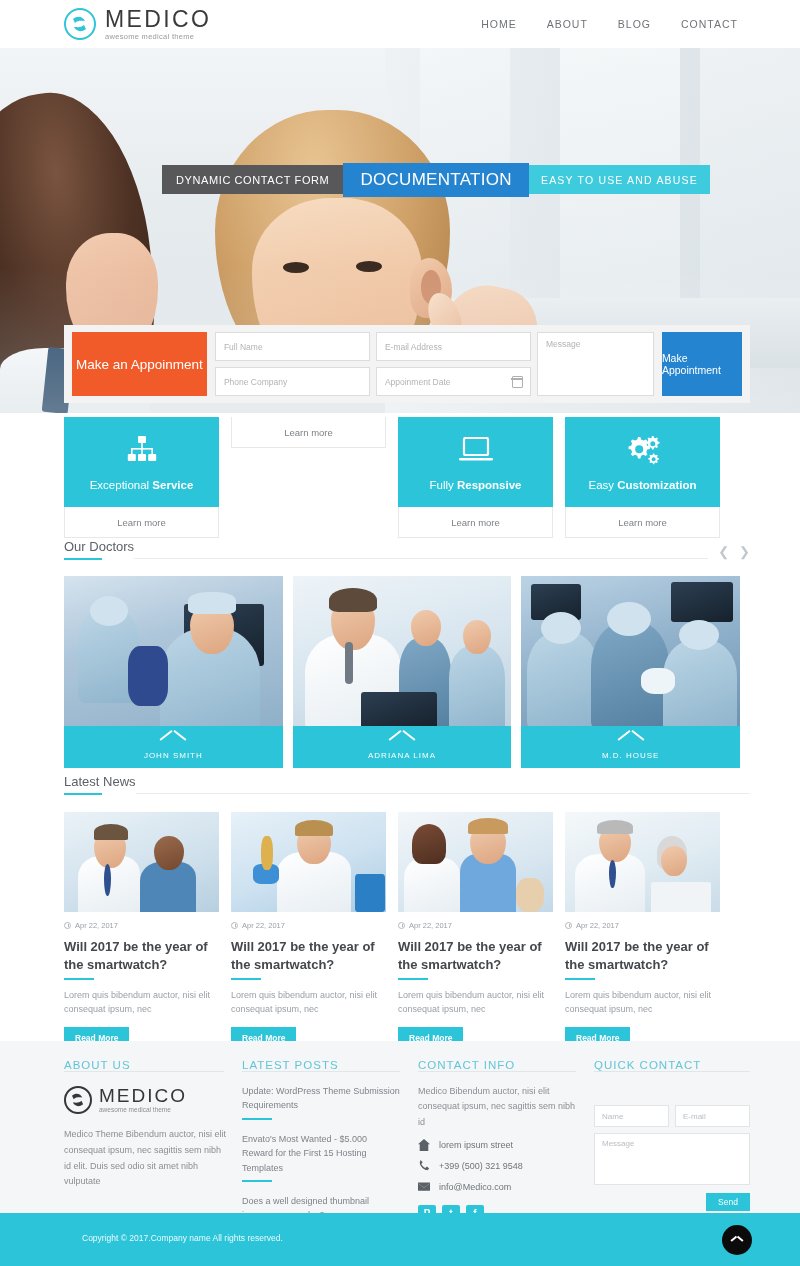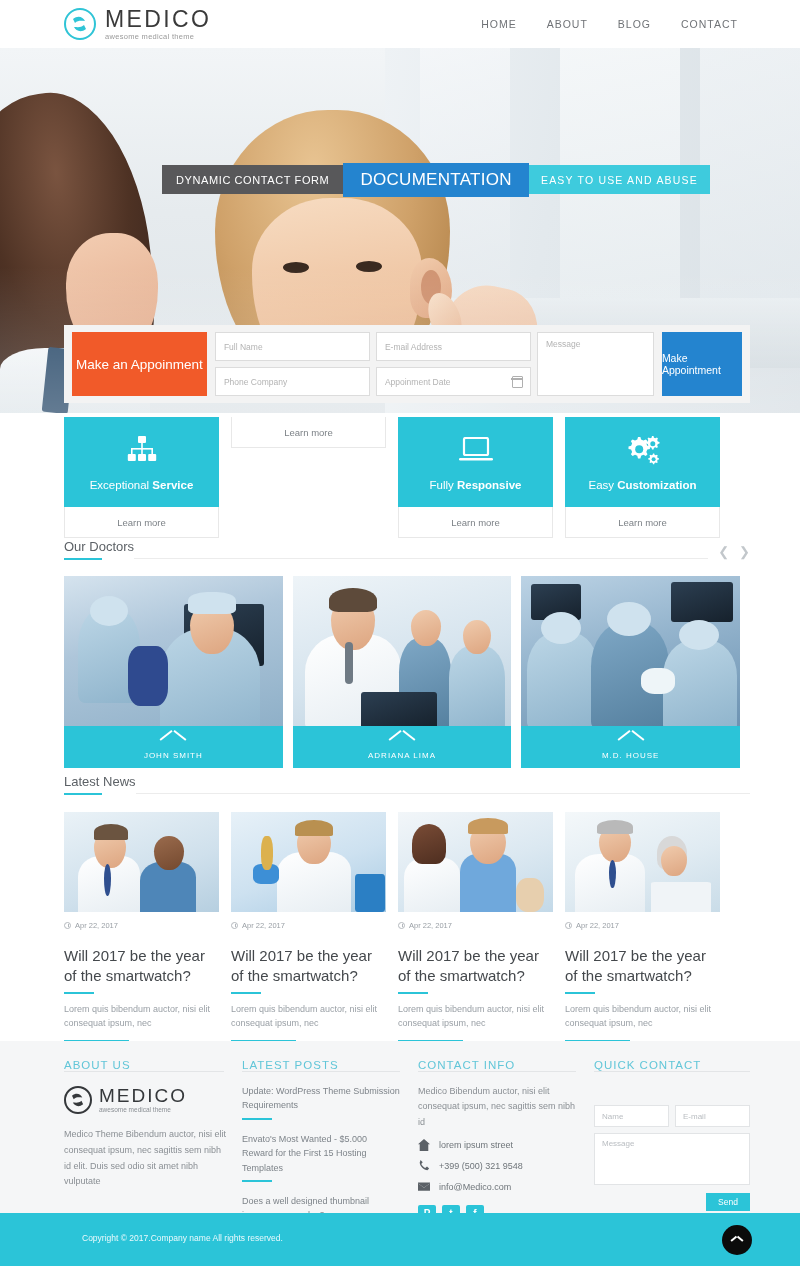--- a/index.html
+++ b/index.html
@@ -184,21 +184,21 @@
   .ncard{ width:155px; }
   .nimg{ height:100px; position:relative; overflow:hidden; background:#e8eef3; }
   .n1{background:linear-gradient(160deg,#eaf2f7 0%,#cfe0ec 60%,#b6cfe0 100%);}
   .n2{background:linear-gradient(160deg,#e7f1f8 0%,#cde1f0 55%,#a9cbe3 100%);}
   .n3{background:linear-gradient(160deg,#f2f6f9 0%,#dbe8f1 55%,#c3d9e8 100%);}
   .n4{background:linear-gradient(160deg,#f4f8fa 0%,#e0ebf2 55%,#c9dce8 100%);}
   .nmeta{ font-size:7.5px; color:#9aa0a6; margin-top:9px; display:flex; align-items:center; gap:4px;}
   .clock{ width:7px;height:7px;border:1px solid #b3b8bd;border-radius:50%; position:relative;}
   .clock::after{content:"";position:absolute;left:2.5px;top:1.4px;width:1px;height:2.6px;background:#b3b8bd;}
   .ntitle{
-    font-size:15px; font-weight:400; color:#44484c; line-height:1.35; margin-top:16px;
+    font-size:13px; font-weight:700; color:#44484c; line-height:1.35; margin-top:8px;
     padding-bottom:7px; position:relative;
   }
   .ntitle::after{ content:""; position:absolute; left:0; bottom:0; width:30px; height:2px; background:#2bc4d8;}
   .nexc{ font-size:9px; color:#9aa0a6; line-height:1.6; margin-top:8px; }
   .nbtn{
     margin-top:10px; display:inline-block; background:#2bc4d8; color:#fff;
     font-size:8.5px; font-weight:700; padding:6px 11px;
   }
 
   

